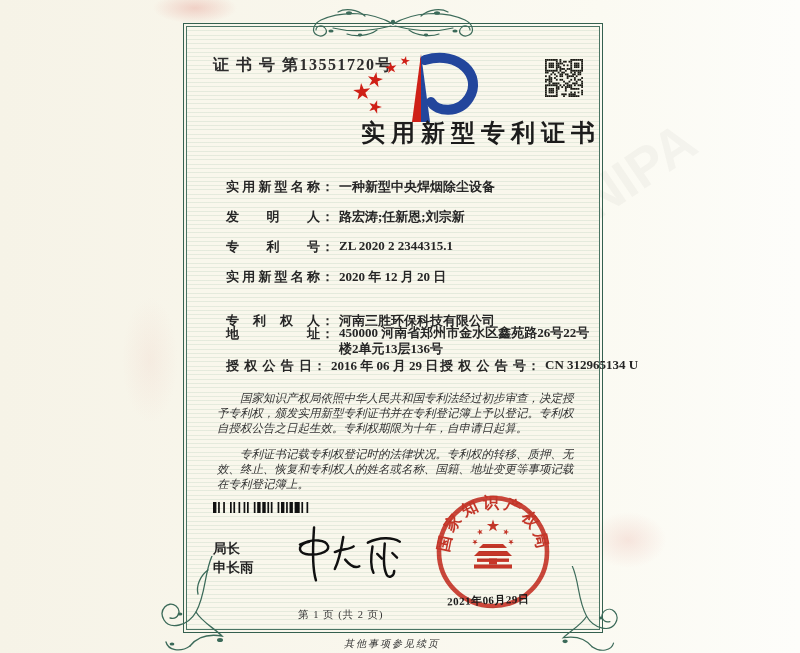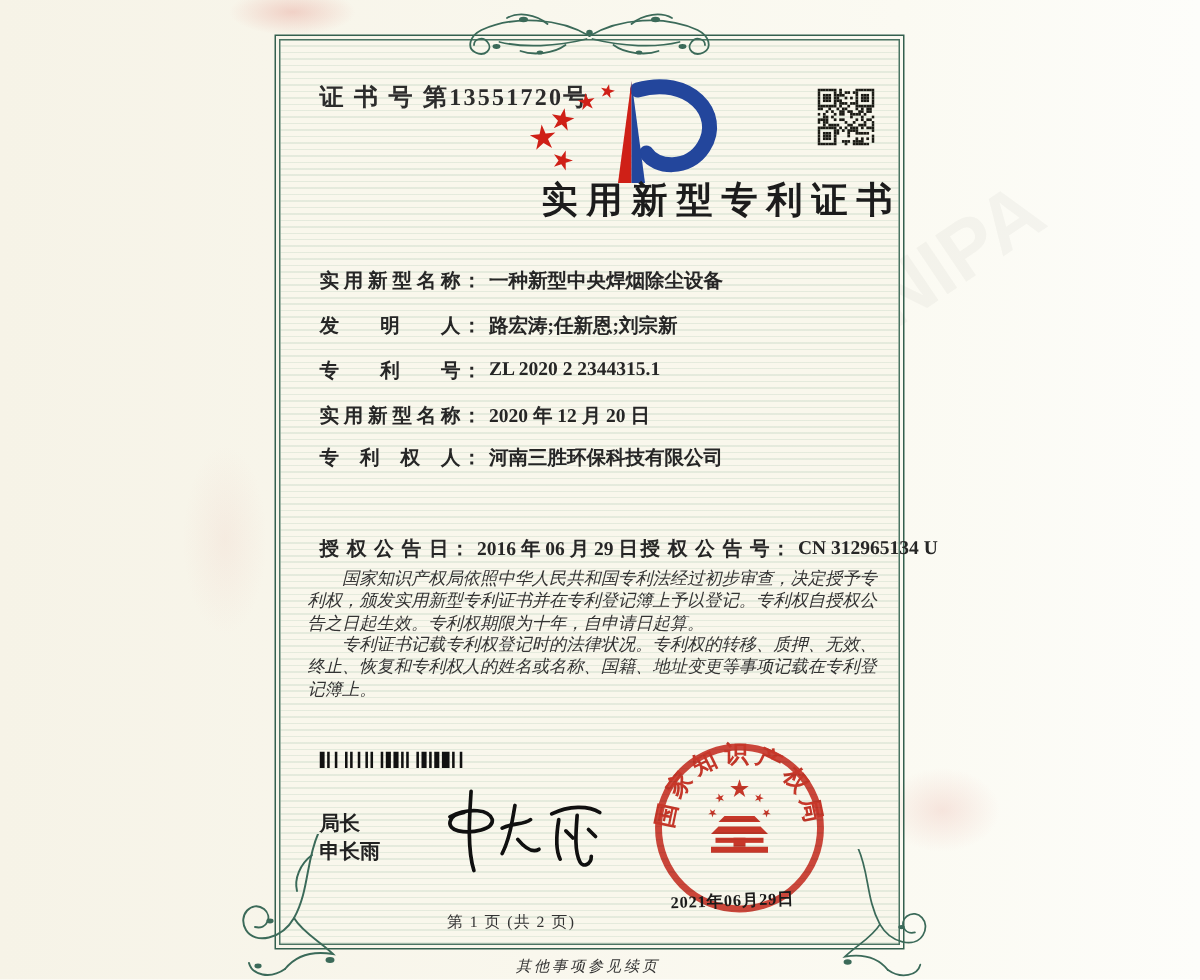--- a/index.html
+++ b/index.html
@@ -28,29 +28,29 @@
   .wm{position:absolute;font-weight:bold;font-family:"Liberation Sans","DejaVu Sans",sans-serif;
     pointer-events:none;white-space:nowrap;}
   .wm1{left:255px;top:200px;font-size:92px;color:rgba(222,185,175,.14);transform:rotate(-34deg);}
   .wm2{left:540px;top:150px;font-size:54px;color:rgba(190,190,183,.13);transform:rotate(-34deg);}
   .wm3{left:215px;top:430px;font-size:70px;color:rgba(222,185,175,.10);transform:rotate(-34deg);}
   .cert-no{position:absolute;left:213px;top:55px;font-size:16px;font-weight:600;
     letter-spacing:1.5px;color:#2c2c2c;}
   .title{position:absolute;left:183px;top:117px;width:418px;text-align:right;
     font-size:24px;font-weight:700;letter-spacing:6px;color:#1c1c1c;}
   .row{position:absolute;left:213px;font-size:13px;font-weight:600;color:#262626;white-space:nowrap;}
-  .lbl{display:inline-block;width:94px;text-align:justify;text-align-last:justify;vertical-align:top;}
+  .lbl{display:inline-block;width:94px;text-align:justify;text-align-last:justify;vertical-align:top;margin-left:13px;}
   .colon{display:inline-block;margin:0 5px 0 1px;vertical-align:top;}
   .val{display:inline-block;vertical-align:top;}
   .addr .val{white-space:normal;width:262px;line-height:16px;}
   .pair2{position:absolute;left:214px;top:0;}
   .pair2 .lbl{width:86px;}
   .paras{position:absolute;left:205px;top:379px;width:382px;font-size:11.5px;line-height:14.8px;
     font-style:italic;color:#333;}
-  .paras p{margin:0;text-indent:2em;}
+  .paras p{margin:12px;text-indent:2em;}
   .barcode{position:absolute;left:213px;top:499px;}
   .director{position:absolute;left:213px;font-family:"Liberation Sans","DejaVu Sans",sans-serif;
     font-weight:700;font-size:13.5px;color:#222;}
   .d1{top:540px;} .d2{top:559px;}
   .signature{position:absolute;left:286px;top:520px;}
   .seal{position:absolute;left:433px;top:492px;mix-blend-mode:multiply;opacity:.93;}
   .seal-date{position:absolute;left:447px;top:593px;font-size:11px;font-weight:600;color:#1a1a1a;
     transform:rotate(-2deg);letter-spacing:.5px;}
   .page-info{position:absolute;left:298px;top:608px;font-size:10.5px;color:#333;letter-spacing:1px;}
   .footer-note{position:absolute;left:183px;top:637px;width:418px;text-align:center;
@@ -370,22 +370,25 @@
   </div>
   <div class="row" style="top:208px">
     <span class="lbl">发明人</span><span class="colon">：</span><span class="val">路宏涛;任新恩;刘宗新</span>
   </div>
   <div class="row" style="top:238px">
     <span class="lbl">专利号</span><span class="colon">：</span><span class="val">ZL 2020 2 2344315.1</span>
   </div>
   <div class="row" style="top:268px">
     <span class="lbl">实用新型名称</span><span class="colon">：</span><span class="val">2020 年 12 月 20 日</span>
   </div>
-  <div class="row" style="top:296px">
+  <div class="row" style="top:312px">
     <span class="lbl">专利权人</span><span class="colon">：</span><span class="val">河南三胜环保科技有限公司</span>
+  </div>
+  <div class="row addr" style="top:325px">
+    <span class="lbl">地址</span><span class="colon">：</span><span class="val">450000 河南省郑州市金水区鑫苑路26号22号楼2单元13层136号</span>
   </div>
   <div class="row" style="top:357px">
     <span class="lbl" style="width:86px">授权公告日</span><span class="colon">：</span><span class="val">2016 年 06 月 29 日</span>
     <span class="pair2">
       <span class="lbl">授权公告号</span><span class="colon">：</span><span class="val">CN 312965134 U</span>
     </span>
   </div>
 
   <div class="paras">
     <p>国家知识产权局依照中华人民共和国专利法经过初步审查，决定授予专利权，颁发实用新型专利证书并在专利登记簿上予以登记。专利权自授权公告之日起生效。专利权期限为十年，自申请日起算。</p>

